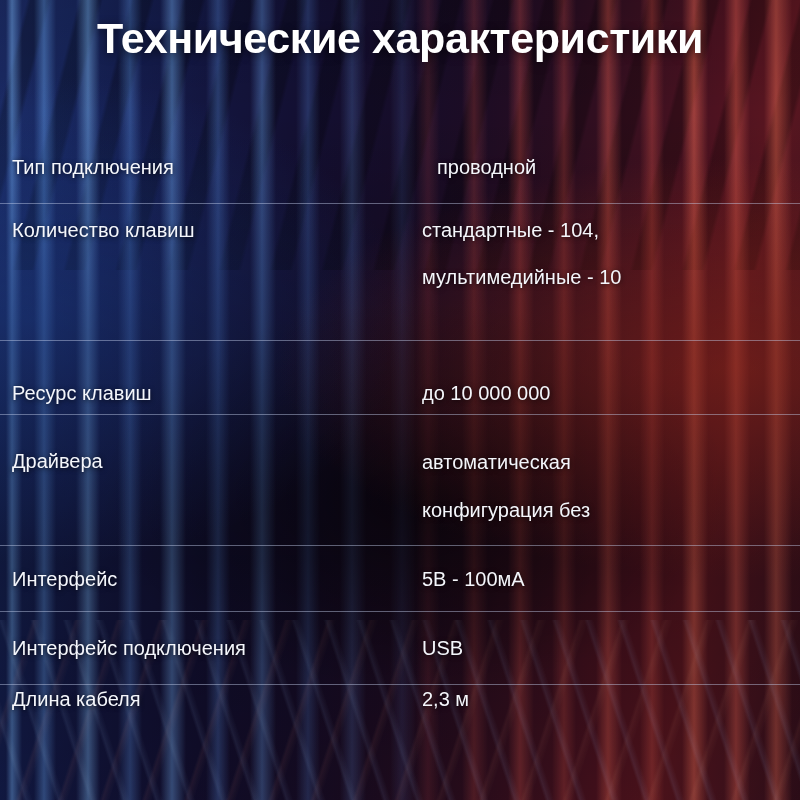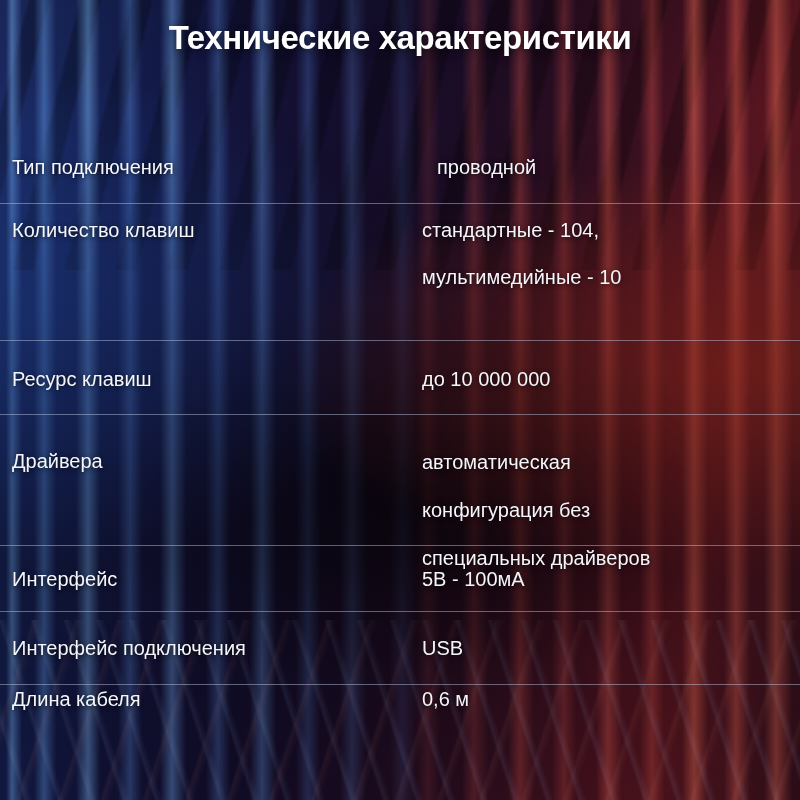--- a/index.html
+++ b/index.html
@@ -151,21 +151,21 @@
   
   .content { position: relative; z-index: 5; width: 800px; height: 800px; }
 
   .page-title {
     position: absolute;
     left: 0;
     top: 13px;
     width: 800px;
     text-align: center;
     color: #ffffff;
-    font-size: 33px;
+    font-size: 43px;
     font-weight: 700;
     letter-spacing: -0.4px;
     line-height: 50px;
     white-space: nowrap;
     text-shadow: 0 2px 10px rgba(0,0,0,0.55);
   }
 
   .spec-table {
     position: absolute;
     left: 0;
@@ -200,21 +200,21 @@
   .spec-value {
     flex: 1 1 auto;
     padding-right: 14px;
     box-sizing: border-box;
   }
   .value-line + .value-line { margin-top: 18px; }
 
   
   .row-h72  { height: 72px;  padding-top: 22px; }
   .row-h137 { height: 137px; padding-top: 12px; }
-  .row-h74  { height: 74px;  padding-top: 24px; }
+  .row-h74  { height: 74px;  padding-top: 38px; }
   .row-h131 { height: 131px; padding-top: 32px; }
   .row-h66  { height: 66px;  padding-top: 19px; }
   .row-h73  { height: 73px;  padding-top: 22px; }
   .row-h60  { height: 60px;  }
 
   
   .value-spaced .value-line + .value-line { }
   
   .value-tight .value-line { line-height: 30px; }
 </style>
@@ -257,40 +257,39 @@
         <div class="spec-value">
           <div class="value-line">до 10 000 000</div>
         </div>
       </div>
 
       <div class="spec-row row-h131">
         <div class="spec-label">Драйвера</div>
         <div class="spec-value value-tight">
           <div class="value-line">автоматическая</div>
           <div class="value-line">конфигурация без</div>
-          <div class="value-line">специальных драйверов</div>
         </div>
       </div>
 
       <div class="spec-row row-h66">
         <div class="spec-label">Интерфейс</div>
         <div class="spec-value">
           <div class="value-line">5В - 100мА</div>
         </div>
       </div>
 
       <div class="spec-row row-h73">
         <div class="spec-label">Интерфейс подключения</div>
         <div class="spec-value">
           <div class="value-line">USB</div>
         </div>
       </div>
 
       <div class="spec-row row-h60">
         <div class="spec-label">Длина кабеля</div>
         <div class="spec-value">
-          <div class="value-line">0,6 м</div>
+          <div class="value-line">2,3 м</div>
         </div>
       </div>
 
     </div>
   </div>
 </div>
 
 </body></html>

